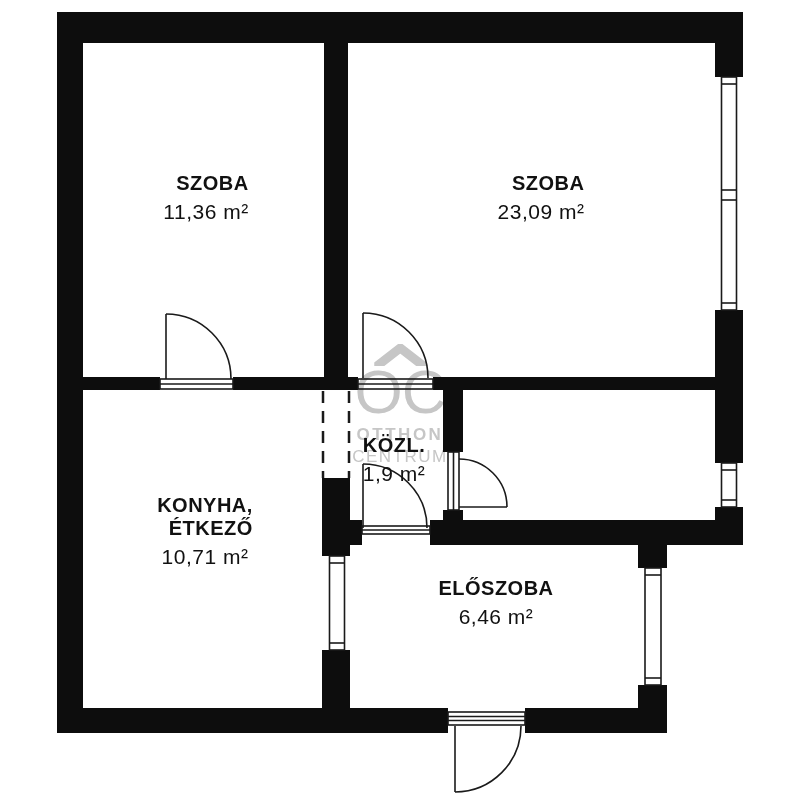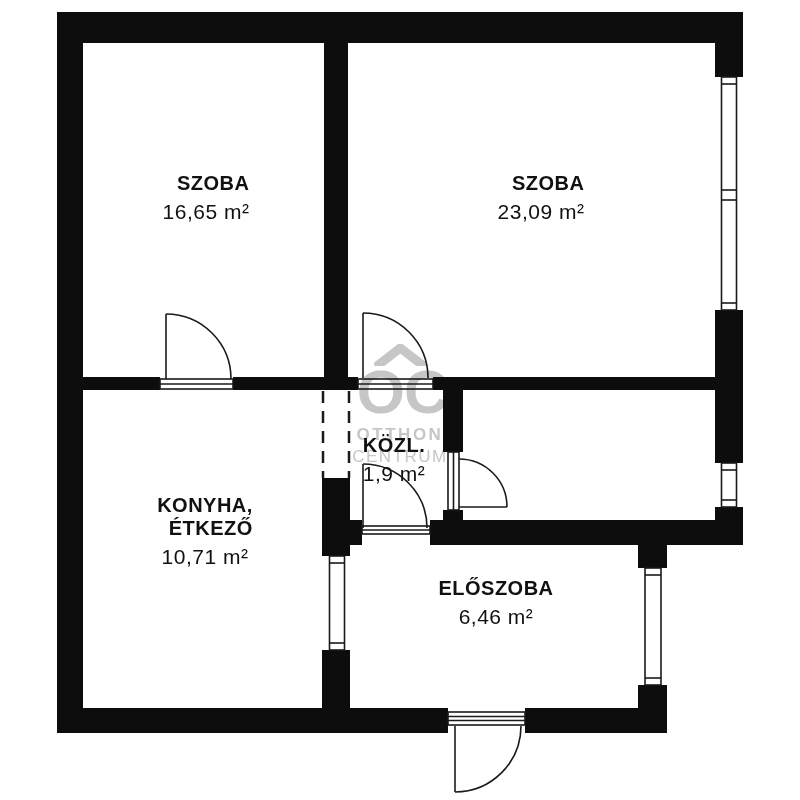--- a/index.html
+++ b/index.html
@@ -6,21 +6,21 @@
   .plan{
     position:relative;width:800px;height:800px;background:#fff;overflow:hidden;
     font-family:"Liberation Sans", sans-serif;
   }
   .wall{position:absolute;background:#0d0d0d;}
   .symbols{position:absolute;left:0;top:0;width:800px;height:800px;z-index:3;}
   
   .watermark{position:absolute;left:400px;top:344px;transform:translateX(-50%);
     z-index:1;text-align:center;color:#c6c6c6;user-select:none;}
   .wm-roof{display:block;margin:0 auto 0 auto;}
-  .wm-oc{font-size:62px;font-weight:bold;line-height:52px;letter-spacing:-1px;text-align:right;}
+  .wm-oc{font-size:62px;font-weight:normal;line-height:52px;letter-spacing:-1px;}
   .wm-line1{font-size:17px;font-weight:bold;letter-spacing:2.5px;margin-top:7px;}
   .wm-line2{font-size:17px;font-weight:normal;letter-spacing:1.5px;margin-top:2px;}
   
   .room-label{position:absolute;transform:translateX(-50%);text-align:center;
     color:#111;z-index:4;white-space:nowrap;}
   .room-name{font-weight:bold;font-size:20px;letter-spacing:.5px;line-height:23px;text-align:right;}
   .room-area{font-size:21px;margin-top:5px;letter-spacing:.5px;}
 </style>
 </head>
 <body>
@@ -129,21 +129,21 @@
 
       <g stroke-width="2.5" stroke-dasharray="12,8">
         <line x1="323" y1="391" x2="323" y2="478"></line>
         <line x1="349" y1="391" x2="349" y2="478"></line>
       </g>
     </g>
   </svg>
 
   <div class="room-label" style="left:206px;top:172px">
     <div class="room-name">SZOBA</div>
-    <div class="room-area">16,65 m²</div>
+    <div class="room-area">11,36 m²</div>
   </div>
   <div class="room-label" style="left:541px;top:172px">
     <div class="room-name">SZOBA</div>
     <div class="room-area">23,09 m²</div>
   </div>
   <div class="room-label" style="left:599px;top:428px">
   </div>
   <div class="room-label" style="left:394px;top:434px">
     <div class="room-name">KÖZL.</div>
     <div class="room-area">1,9 m²</div>

